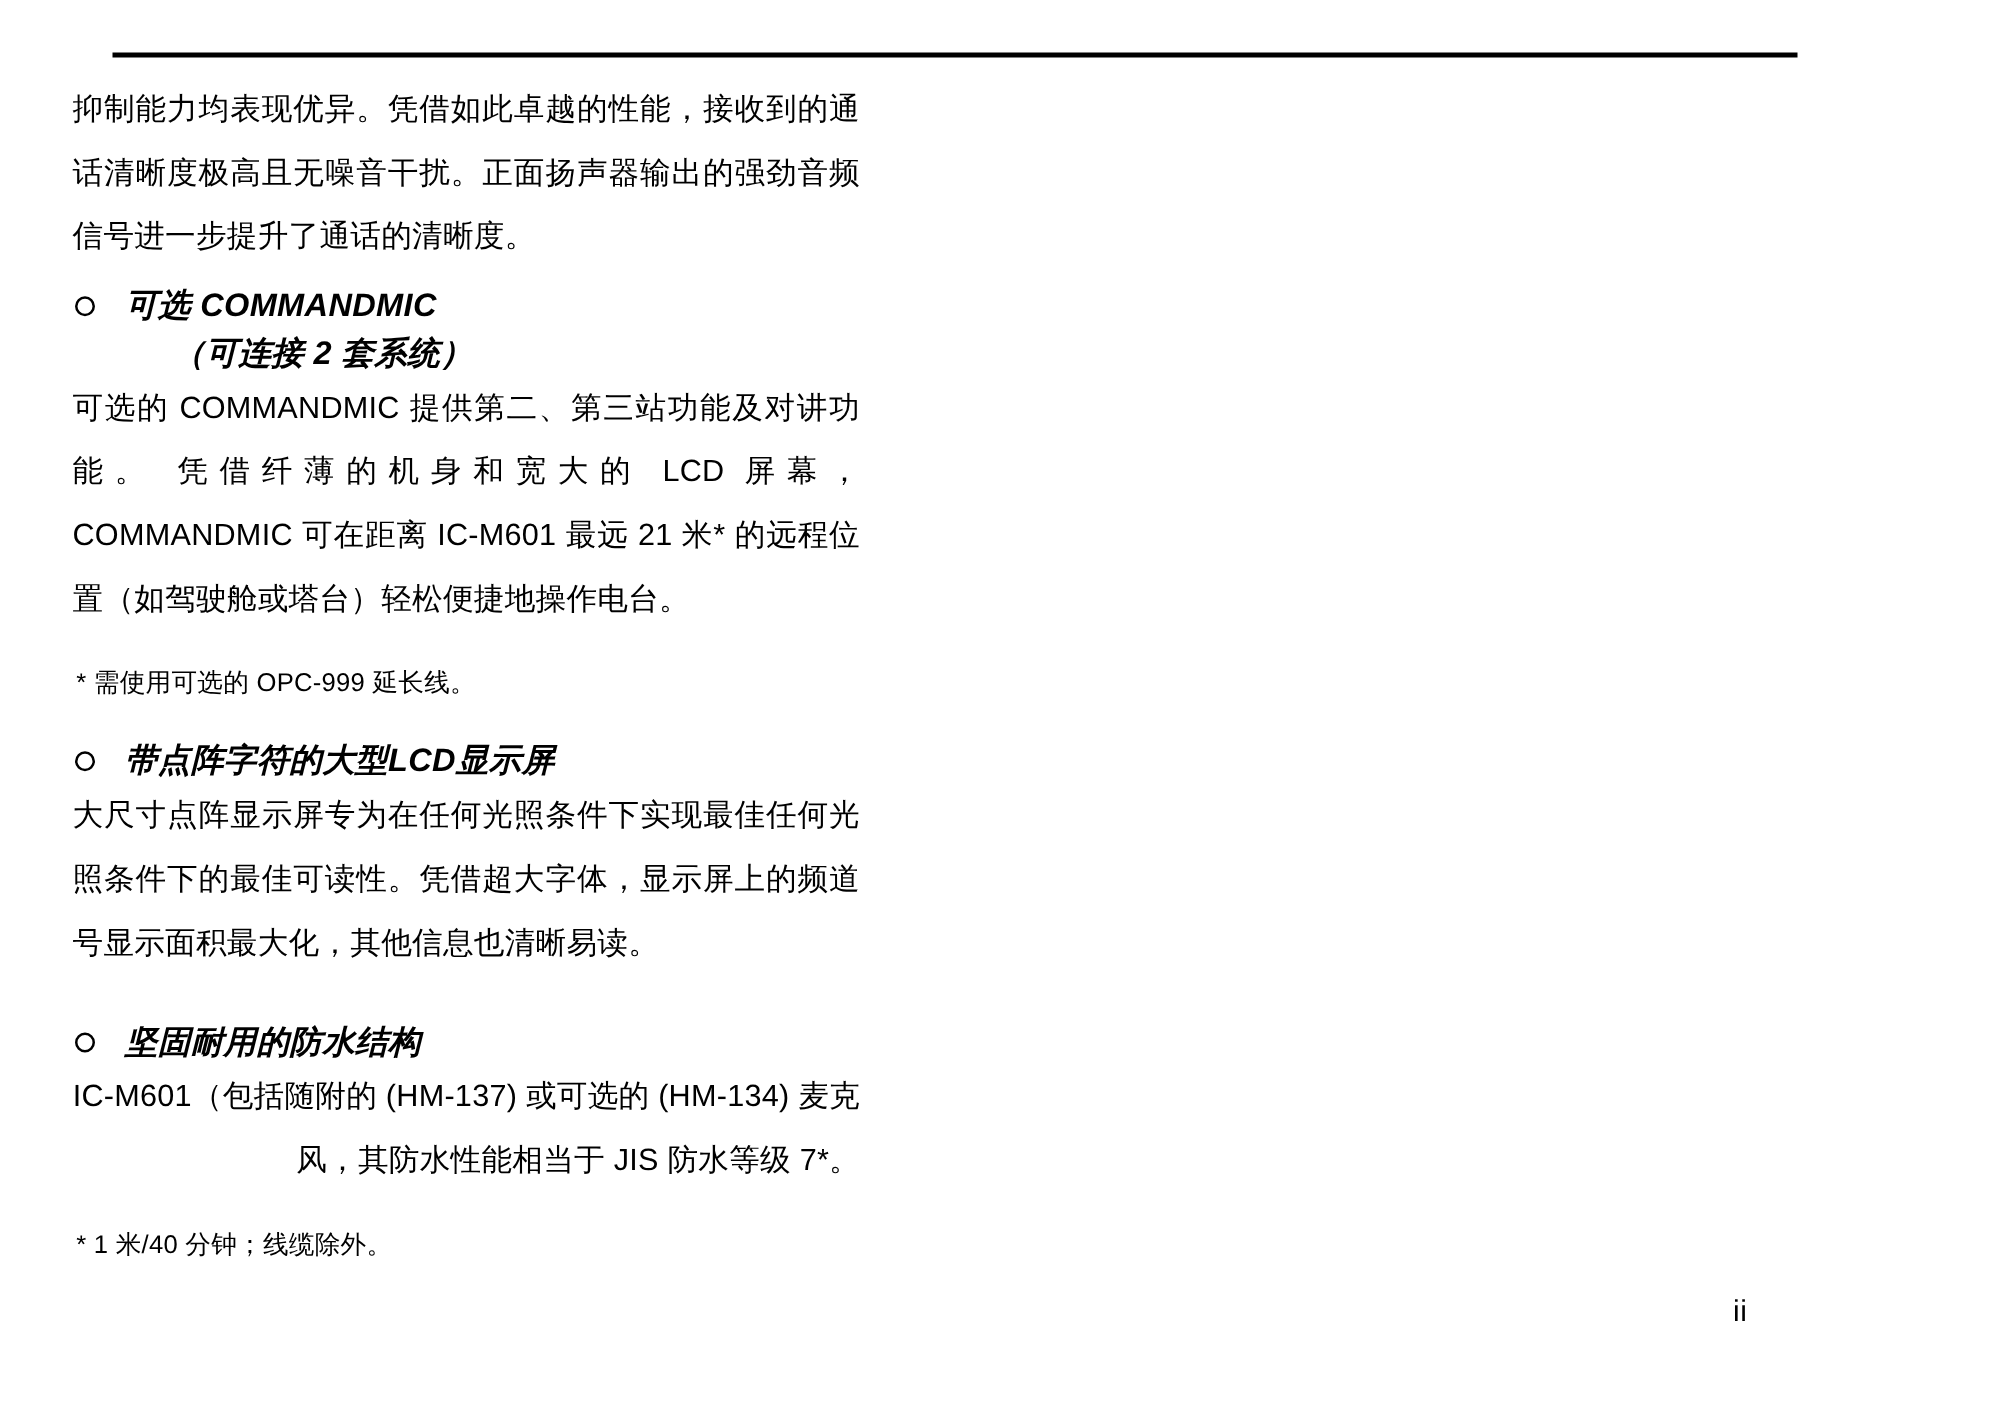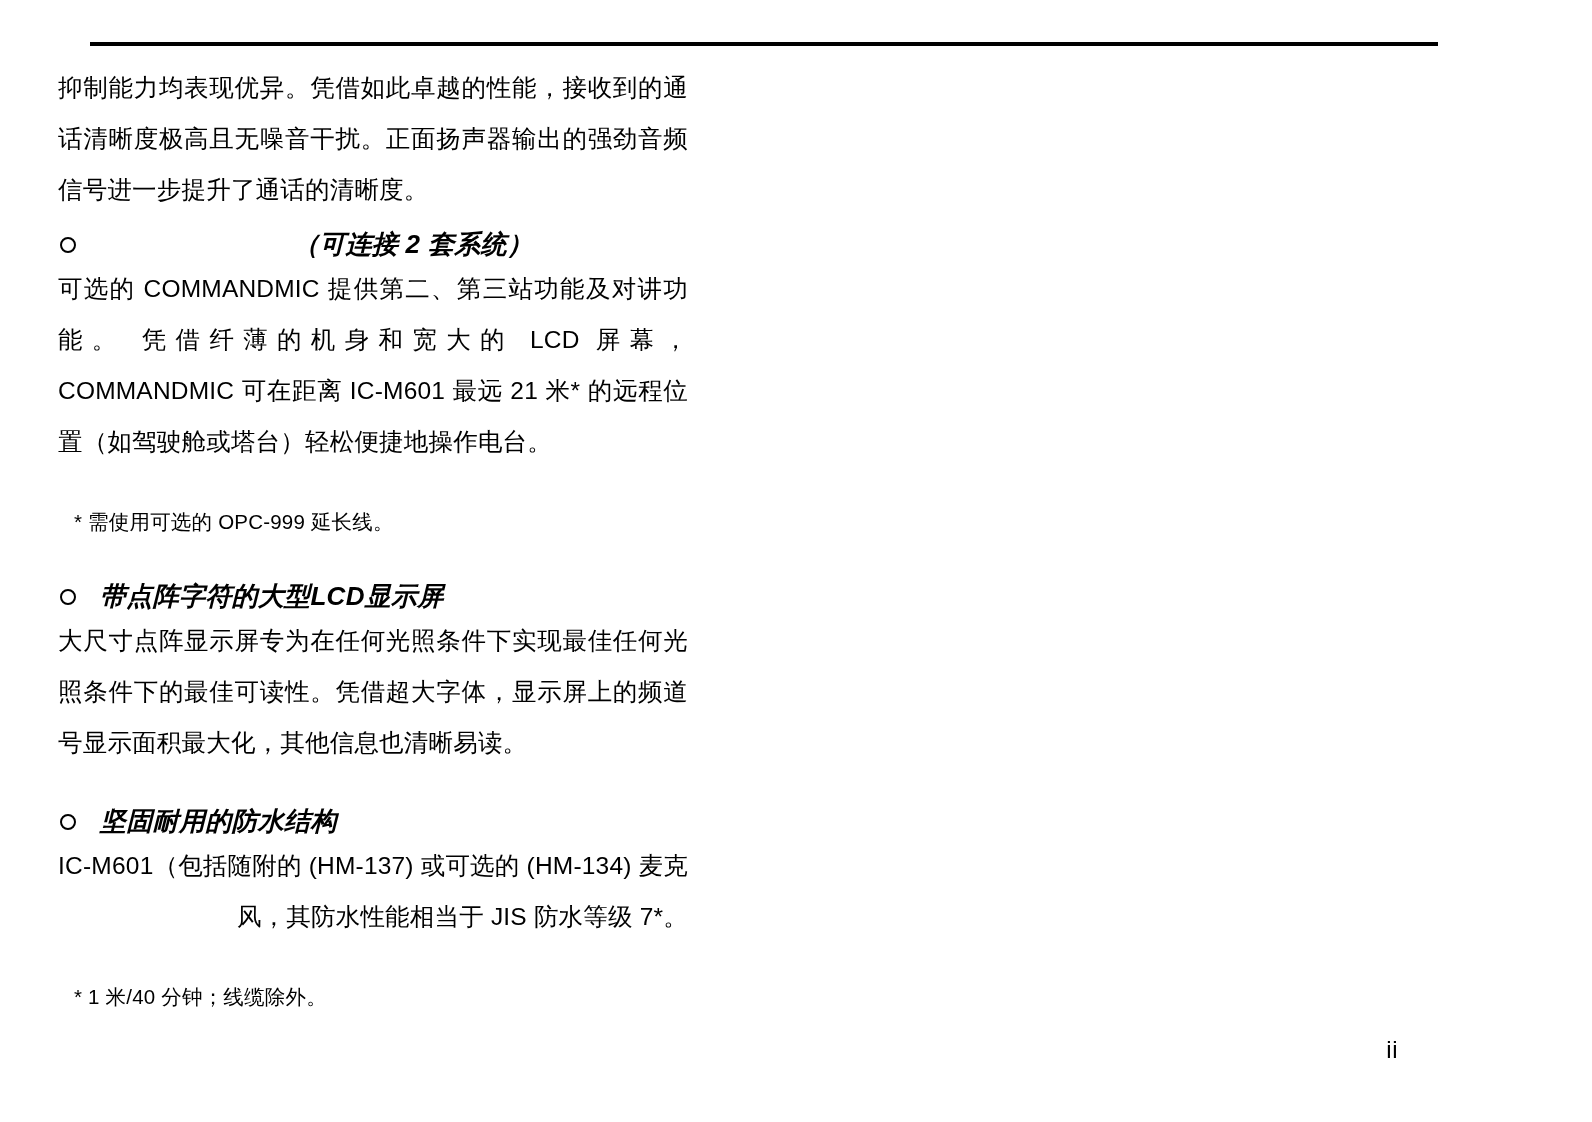--- a/index.html
+++ b/index.html
@@ -68,24 +68,23 @@
     top: 12px;
     width: 16px;
     height: 16px;
     border: 2.5px solid #000;
     border-radius: 50%;
     box-sizing: border-box;
   }
   .heading .line2 {
     display: block;
     padding-left: 38px;
-    text-align: center;
   }
   .footnote {
-    margin: 16px;
+    margin: 3px;
     font-size: 20.5px;
     line-height: 34px;
     letter-spacing: 0.2px;
   }
   .page-num {
     position: absolute;
     right: 22px;
     bottom: 62px;
     font-size: 24px;
     line-height: 21px;
@@ -101,20 +100,21 @@
   <div class="top-rule"></div>
 
   <div class="content">
 
     <p class="body">抑制能力均表现优异。凭借如此卓越的性能，接收到的通话清晰度极高且无噪音干扰。正面扬声器输出的强劲音频信号进一步提升了通话的清晰度。</p>
 
     <div class="gap-sm"></div>
 
     <div class="heading">
       <span class="ring"></span>
+      <span>可选 COMMANDMIC</span>
       <span class="line2">（可连接 2 套系统）</span>
     </div>
 
     <p class="body">可选的 COMMANDMIC 提供第二、第三站功能及对讲功能。 凭借纤薄的机身和宽大的 LCD 屏幕， COMMANDMIC 可在距离 IC-M601 最远 21 米* 的远程位置（如驾驶舱或塔台）轻松便捷地操作电台。</p>
 
     <div class="gap-md"></div>
 
     <p class="footnote">* 需使用可选的 OPC-999 延长线。</p>
 
     <div class="gap-md"></div>

